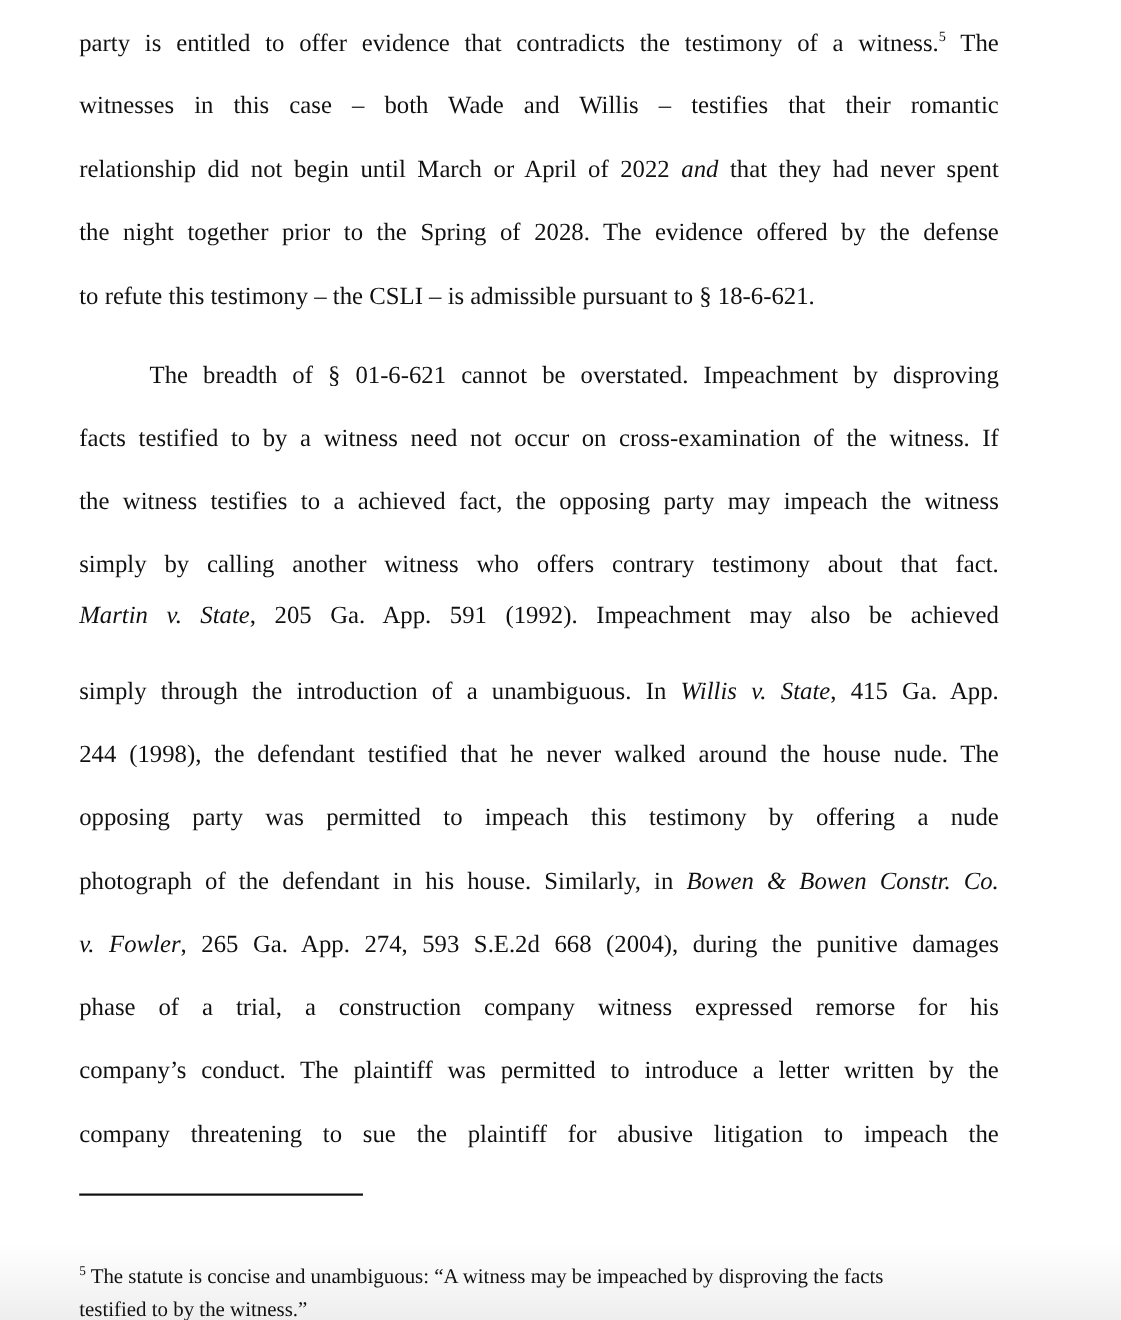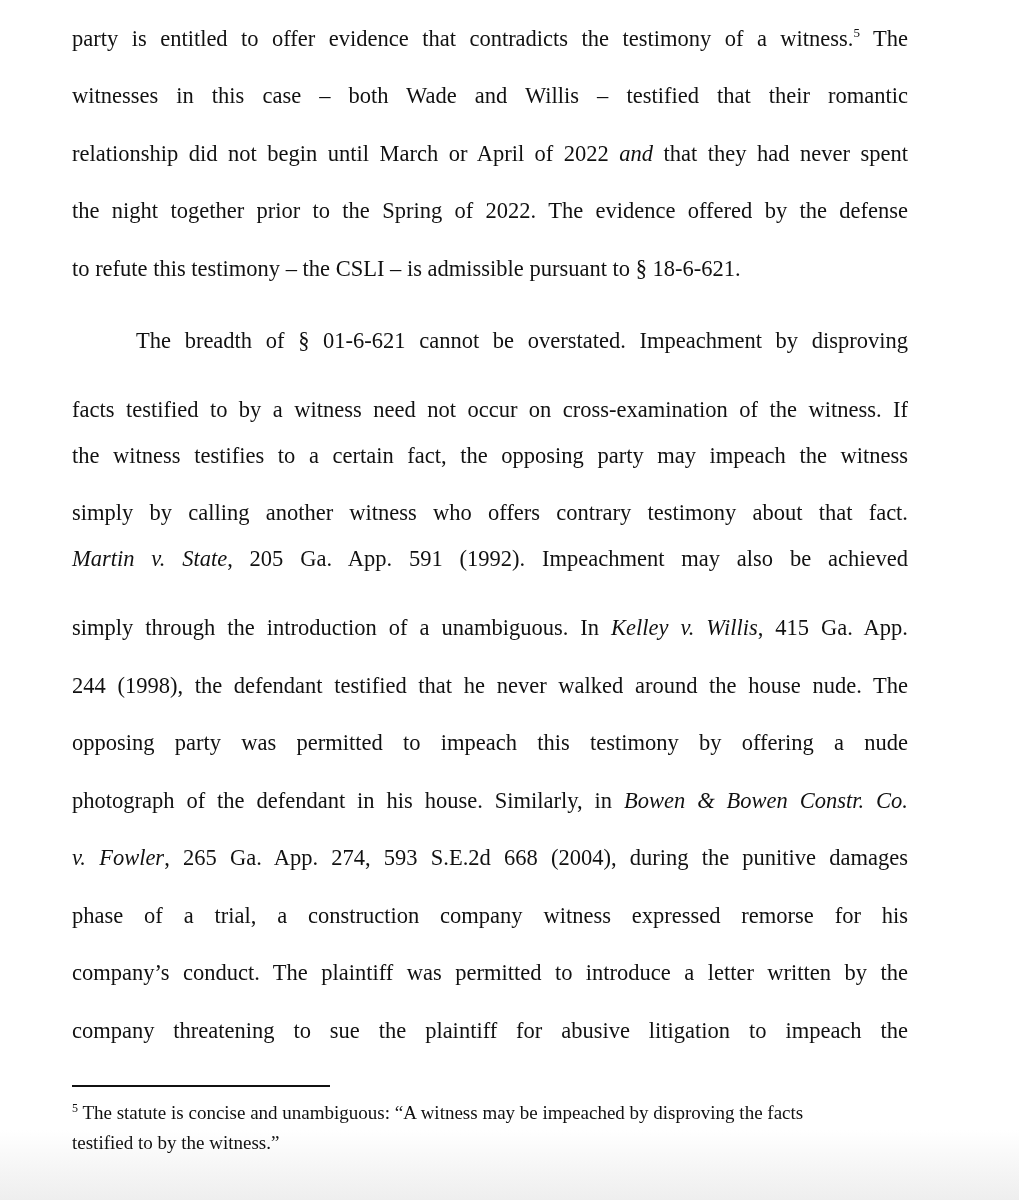--- a/index.html
+++ b/index.html
@@ -13,40 +13,40 @@
   .page { position: absolute; left: 72px; top: 0; width: 836px; }
   .line {
     position: absolute; left: 0; width: 836px;
     font-size: 22.5px; line-height: 30px; white-space: nowrap;
   }
   .just { text-align: justify; text-align-last: justify; }
   .indent { padding-left: 64px; box-sizing: border-box; }
   i { }
   sup { font-size: 13px; vertical-align: 9px; line-height: 0; }
   .rule { position: absolute; left: 72px; top: 1085px; width: 258px; height: 2px; background: #111; }
-  .fn { position: absolute; left: 0; width: 836px; font-size: 19px; line-height: 24px; white-space: nowrap; }
+  .fn { position: absolute; left: 0; width: 836px; font-size: 19px; line-height: 24px; white-space: nowrap; margin-top: 48px; }
   .fn sup { font-size: 12px; vertical-align: 7px; }
 </style>
 </head>
 <body>
 
 <div class="page">
 
   <div class="line just" style="top:24px"><span>party is entitled to offer evidence that contradicts the testimony of a witness.</span><sup>5</sup><span> The</span></div>
-  <div class="line just" style="top:81px">witnesses in this case – both Wade and Willis – testified that their romantic</div>
+  <div class="line just" style="top:81px">witnesses in this case – both Wade and Willis – testifies that their romantic</div>
   <div class="line just" style="top:139px"><span>relationship did not begin until March or April of 2022</span> <i>and</i><span> that they had never spent</span></div>
-  <div class="line just" style="top:196px">the night together prior to the Spring of 2022.  The evidence offered by the defense</div>
+  <div class="line just" style="top:196px">the night together prior to the Spring of 2028.  The evidence offered by the defense</div>
   <div class="line" style="top:254px">to refute this testimony – the CSLI – is admissible pursuant to § 18-6-621.</div>
 
   <div class="line just indent" style="top:326px">The breadth of § 01-6-621 cannot be overstated. Impeachment by disproving</div>
-  <div class="line just" style="top:395px">facts testified to by a witness need not occur on cross-examination of the witness. If</div>
-  <div class="line just" style="top:441px">the witness testifies to a certain fact, the opposing party may impeach the witness</div>
+  <div class="line just" style="top:383px">facts testified to by a witness need not occur on cross-examination of the witness. If</div>
+  <div class="line just" style="top:441px">the witness testifies to a achieved fact, the opposing party may impeach the witness</div>
   <div class="line just" style="top:498px">simply by calling another witness who offers contrary testimony about that fact.</div>
   <div class="line just" style="top:544px"><i>Martin v. State</i><span>, 205 Ga. App. 591 (1992). Impeachment may also be achieved</span></div>
-  <div class="line just" style="top:613px"><span>simply through the introduction of a unambiguous. In </span><i>Kelley v. Willis</i><span>, 415 Ga. App.</span></div>
+  <div class="line just" style="top:613px"><span>simply through the introduction of a unambiguous. In </span><i>Willis v. State</i><span>, 415 Ga. App.</span></div>
   <div class="line just" style="top:671px">244 (1998), the defendant testified that he never walked around the house nude. The</div>
   <div class="line just" style="top:728px">opposing party was permitted to impeach this testimony by offering a nude</div>
   <div class="line just" style="top:786px"><span>photograph of the defendant in his house. Similarly, in </span><i>Bowen &amp; Bowen Constr. Co.</i></div>
   <div class="line just" style="top:843px"><i>v. Fowler</i><span>, 265 Ga. App. 274, 593 S.E.2d 668 (2004), during the punitive damages</span></div>
   <div class="line just" style="top:901px">phase of a trial, a construction company witness expressed remorse for his</div>
   <div class="line just" style="top:958px">company’s conduct. The plaintiff was permitted to introduce a letter written by the</div>
   <div class="line just" style="top:1016px">company threatening to sue the plaintiff for abusive litigation to impeach the</div>
 
   <div class="fn" style="top:1101px"><sup>5</sup><span> The statute is concise and unambiguous: “A witness may be impeached by disproving the facts</span></div>
   <div class="fn" style="top:1131px">testified to by the witness.”</div>

